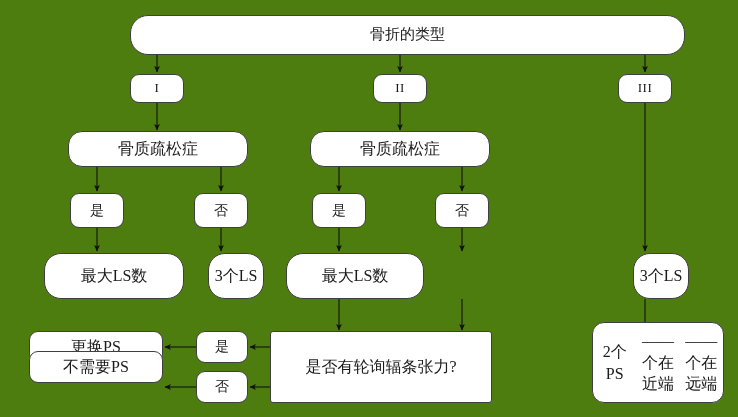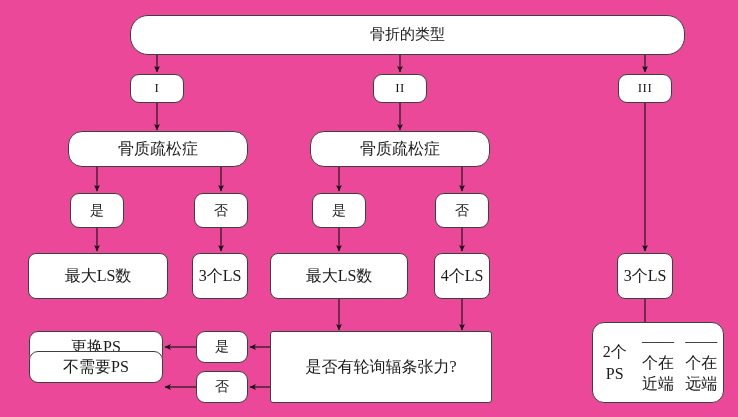--- a/index.html
+++ b/index.html
@@ -7,21 +7,21 @@
     padding: 0;
     background: #ffffff;
   }
   body {
     font-family: "Liberation Serif", "DejaVu Serif", serif;
   }
   #flowchart-canvas {
     position: relative;
     width: 738px;
     height: 417px;
-    background: #ec4899;
+    background: #4d7c0f;
     overflow: hidden;
   }
   #edge-layer {
     position: absolute;
     left: 0;
     top: 0;
     width: 738px;
     height: 417px;
     pointer-events: none;
   }
@@ -33,21 +33,21 @@
     background: #ffffff;
     display: flex;
     align-items: center;
     justify-content: center;
     text-align: center;
     color: #1a1a1a;
     font-size: 16px;
     line-height: 1.28;
     z-index: 2;
   }
-  .node.tall-radius { border-radius: 8px; }
+  .node.tall-radius { border-radius: 17px; margin-left: 16px; }
   .node .node-text {
     display: block;
     width: 100%;
     padding: 0 4px;
     box-sizing: border-box;
   }
   .node.multiline .node-text { line-height: 1.35; }
   .roman {
     font-size: 13px;
     letter-spacing: 0.5px;
@@ -143,23 +143,20 @@
   </div>
 
   <div class="node tall-radius" style="left:192px; top:253px; width:56px; height:46px;">
     <span class="node-text">3个LS</span>
   </div>
 
   <div class="node tall-radius" style="left:270px; top:253px; width:138px; height:46px;">
     <span class="node-text">最大LS数</span>
   </div>
 
-  <div class="node tall-radius" style="left:434px; top:253px; width:56px; height:46px;">
-    <span class="node-text">4个LS</span>
-  </div>
 
   <div class="node tall-radius" style="left:617px; top:253px; width:56px; height:46px;">
     <span class="node-text">3个LS</span>
   </div>
 
   <div class="node" style="left:270px; top:331px; width:222px; height:72px; border-radius:3px;">
     <span class="node-text">是否有轮询辐条张力?</span>
   </div>
 
   <div class="node small-label" style="left:196px; top:331px; width:52px; height:32px;">

